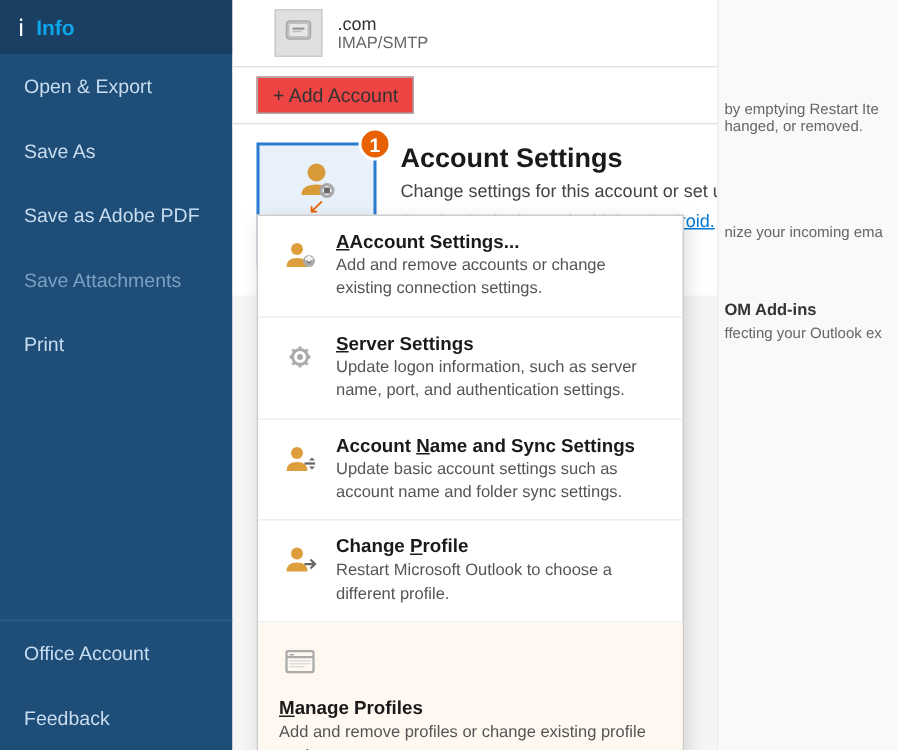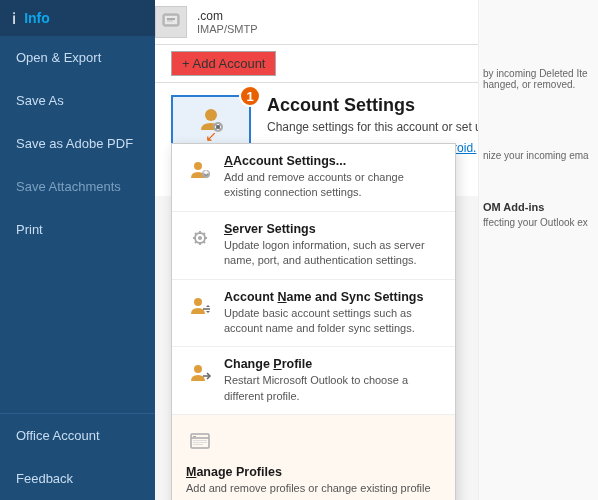--- a/index.html
+++ b/index.html
@@ -53,21 +53,21 @@
       background: #f5f5f5;
       height: 500px;
       overflow: hidden;
       position: relative;
     }
 
     
     .account-bar {
       background: white;
       border-bottom: 1px solid #ddd;
-      padding: 6px 0;
+      padding: 6px 28px;
       display: flex;
       align-items: center;
       gap: 10px;
     }
     .account-icon {
       width: 32px;
       height: 32px;
       background: #e0e0e0;
       border: 1px solid #ccc;
       display: flex; align-items: center; justify-content: center;
@@ -426,20 +426,20 @@
         </div>
       </div>
 
     </div>
 
     <div class="watermark">©thekpage.com</div>
 
   </div>
 
   <div style="position:absolute; right:0; top:0; width:120px; height:100%; background:#f9f9f9; border-left:1px solid #eee; padding:8px 4px; font-size:10px; color:#666; overflow:hidden;">
-    <div style="margin-top:60px;">by incoming Deleted Ite</div>
+    <div style="margin-top:60px;">by emptying Restart Ite</div>
     <div>hanged, or removed.</div>
     <div style="margin-top:60px;">nize your incoming ema</div>
     <div style="margin-top:40px; font-size:11px; font-weight:600; color:#333;">OM Add-ins</div>
     <div style="margin-top:4px;">ffecting your Outlook ex</div>
   </div>
 
 </div>
 
 </body></html>

